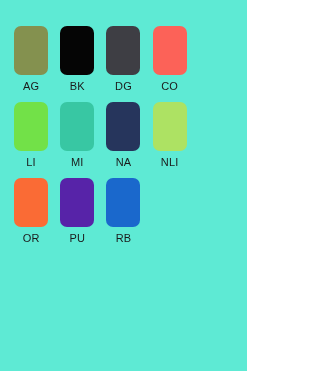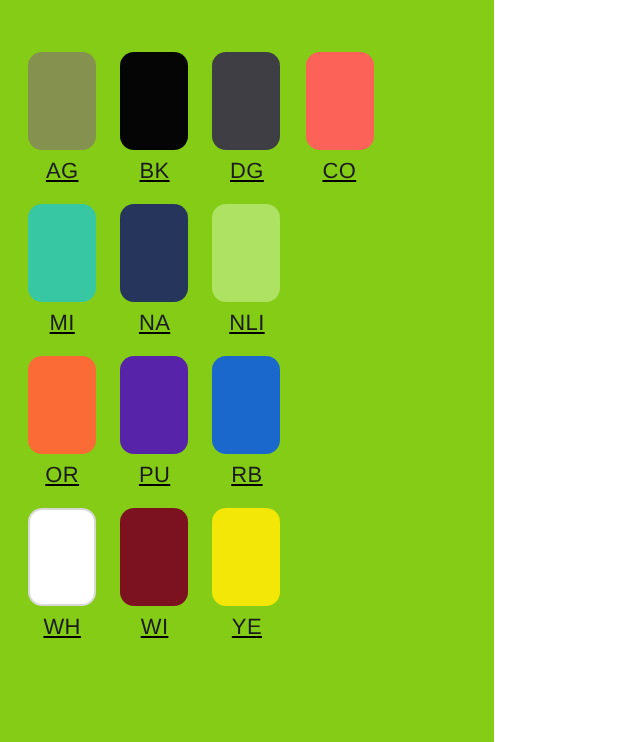--- a/index.html
+++ b/index.html
@@ -10,26 +10,25 @@
     width: 247px;
     height: 371px;
     background: #ffffff;
     font-family: "Liberation Sans", sans-serif;
     overflow: hidden;
   }
   #palette {
     box-sizing: border-box;
     width: 247px;
     height: 371px;
-    background: #84cc16;
+    background: #5eead4;
     padding: 26px 8px 0 8px;
     display: flex;
     flex-direction: column;
     align-items: flex-start;
-    text-decoration: underline;
   }
   .swatch-row {
     display: flex;
     flex-direction: row;
     justify-content: flex-start;
     width: 231px;
     margin: 0 0 9px 0;
   }
   .swatch-cell {
     width: 46.2px;
@@ -73,20 +72,24 @@
         <div class="swatch-chip" style="background: rgb(62, 62, 68);"></div>
         <div class="swatch-label">DG</div>
       </div>
       <div class="swatch-cell">
         <div class="swatch-chip" style="background: rgb(252, 98, 88);"></div>
         <div class="swatch-label">CO</div>
       </div>
     </div>
     <div class="swatch-row">
       <div class="swatch-cell">
+        <div class="swatch-chip" style="background: rgb(114, 225, 72);"></div>
+        <div class="swatch-label">LI</div>
+      </div>
+      <div class="swatch-cell">
         <div class="swatch-chip" style="background: rgb(56, 199, 163);"></div>
         <div class="swatch-label">MI</div>
       </div>
       <div class="swatch-cell">
         <div class="swatch-chip" style="background: rgb(38, 53, 92);"></div>
         <div class="swatch-label">NA</div>
       </div>
       <div class="swatch-cell">
         <div class="swatch-chip" style="background: rgb(173, 226, 99);"></div>
         <div class="swatch-label">NLI</div>
@@ -99,27 +102,13 @@
       </div>
       <div class="swatch-cell">
         <div class="swatch-chip" style="background: rgb(87, 35, 168);"></div>
         <div class="swatch-label">PU</div>
       </div>
       <div class="swatch-cell">
         <div class="swatch-chip" style="background: rgb(26, 104, 204);"></div>
         <div class="swatch-label">RB</div>
       </div>
     </div>
-    <div class="swatch-row">
-      <div class="swatch-cell">
-        <div class="swatch-chip outlined" style="background: rgb(255, 255, 255);"></div>
-        <div class="swatch-label">WH</div>
-      </div>
-      <div class="swatch-cell">
-        <div class="swatch-chip" style="background: rgb(124, 18, 31);"></div>
-        <div class="swatch-label">WI</div>
-      </div>
-      <div class="swatch-cell">
-        <div class="swatch-chip" style="background: rgb(242, 231, 7);"></div>
-        <div class="swatch-label">YE</div>
-      </div>
-    </div>
   </div>
 
 </body></html>

